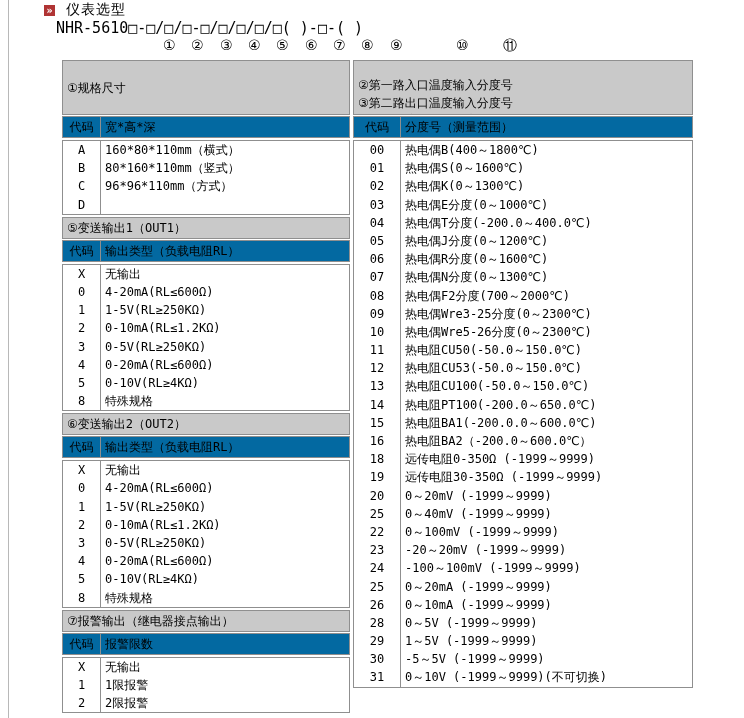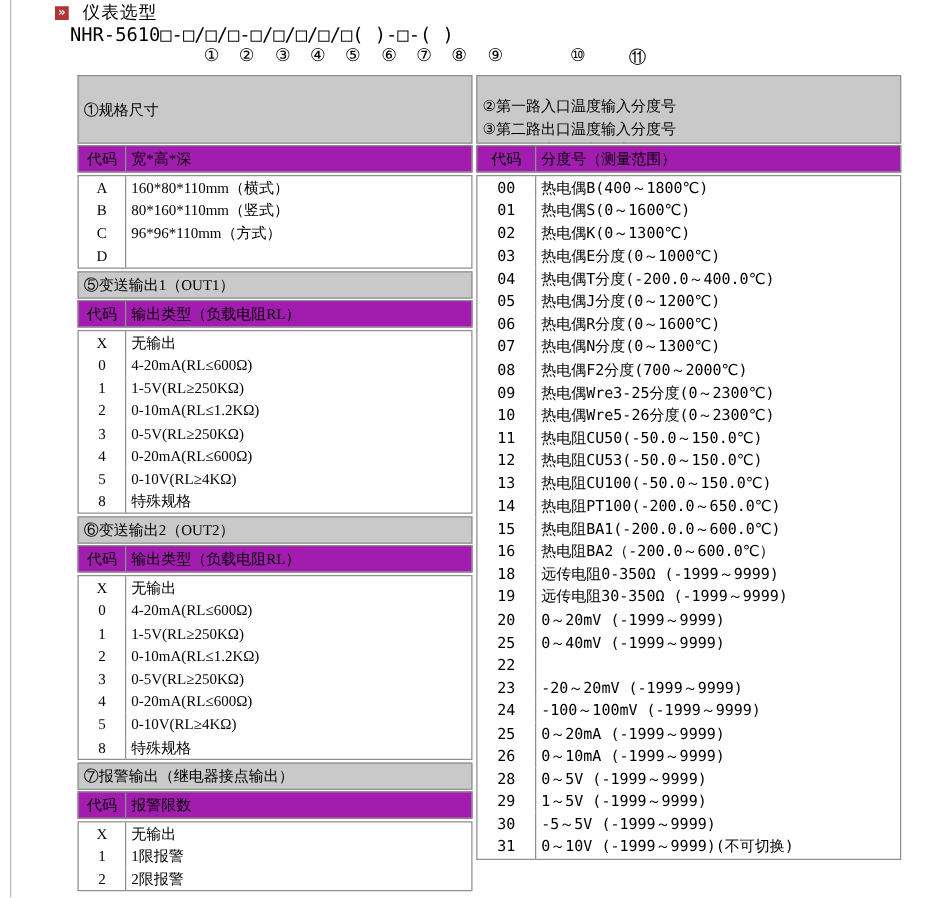--- a/index.html
+++ b/index.html
@@ -20,33 +20,33 @@
     font-size:10px;line-height:11px;text-align:center;font-weight:bold;
   }
   .title{margin-left:11px;font-size:14px;letter-spacing:1px;}
   .model{position:absolute;left:56px;top:19px;font-size:15px;white-space:pre;}
   .markers{position:absolute;left:0;top:37px;height:16px;width:744px;}
   .markers span{position:absolute;top:0;font-size:14px;}
   .selection-table{
     position:absolute;left:62px;top:60px;width:673px;
     display:flex;gap:3px;align-items:flex-start;
   }
-  .col-left{width:316px;font-family:Liberation Serif, serif;}
+  .col-left{width:288px;}
   .col-right{width:340px;}
   .band{
     background:var(--band-bg);border:1px solid var(--border);
     height:22px;line-height:20px;padding-left:4px;margin-bottom:1px;
     overflow:hidden;white-space:nowrap;
   }
   .band.tall{height:55px;display:flex;align-items:center;}
   .band.multi{height:55px;line-height:17.6px;padding-top:16px;}
   .band.multi div{white-space:nowrap;}
   .subhead{
     display:flex;border:1px solid var(--border);height:22px;line-height:20px;
-    margin-bottom:2px;background:#a21caf;
+    margin-bottom:2px;background:#0369a1;
   }
   .subhead .c1{width:38px;text-align:center;border-right:1px solid var(--border);flex:none;}
   .subhead .c2{padding-left:4px;flex:1;overflow:hidden;white-space:nowrap;}
   .rowsbox{border:1px solid var(--border);margin-bottom:2px;background:#fff;}
   .row{display:flex;height:18.2px;line-height:18.2px;}
   .row .c1{width:38px;text-align:center;border-right:1px solid var(--border);flex:none;}
   .row .c2{padding-left:4px;flex:1;overflow:hidden;white-space:nowrap;}
   .col-right .subhead .c1,.col-right .row .c1{width:47px;}
 </style>
 </head>
@@ -287,20 +287,21 @@
         <div class="row">
           <div class="c1">20</div>
           <div class="c2">0～20mV (-1999～9999)</div>
         </div>
         <div class="row">
           <div class="c1">25</div>
           <div class="c2">0～40mV (-1999～9999)</div>
         </div>
         <div class="row">
           <div class="c1">22</div>
+          <div class="c2">0～100mV (-1999～9999)</div>
         </div>
         <div class="row">
           <div class="c1">23</div>
           <div class="c2">-20～20mV (-1999～9999)</div>
         </div>
         <div class="row">
           <div class="c1">24</div>
           <div class="c2">-100～100mV (-1999～9999)</div>
         </div>
         <div class="row">

